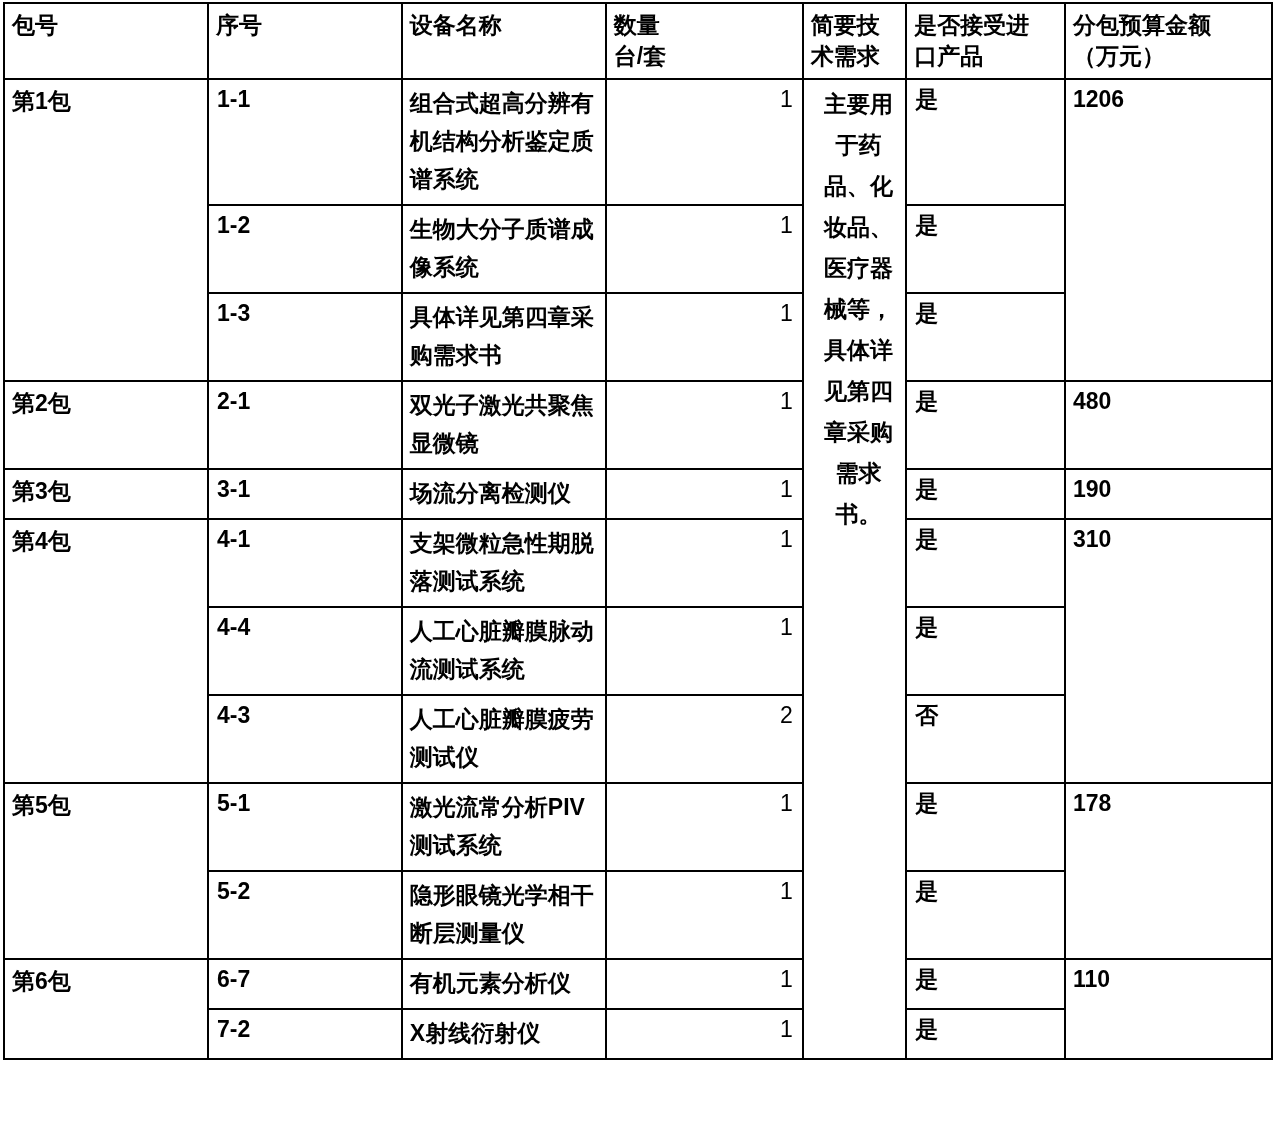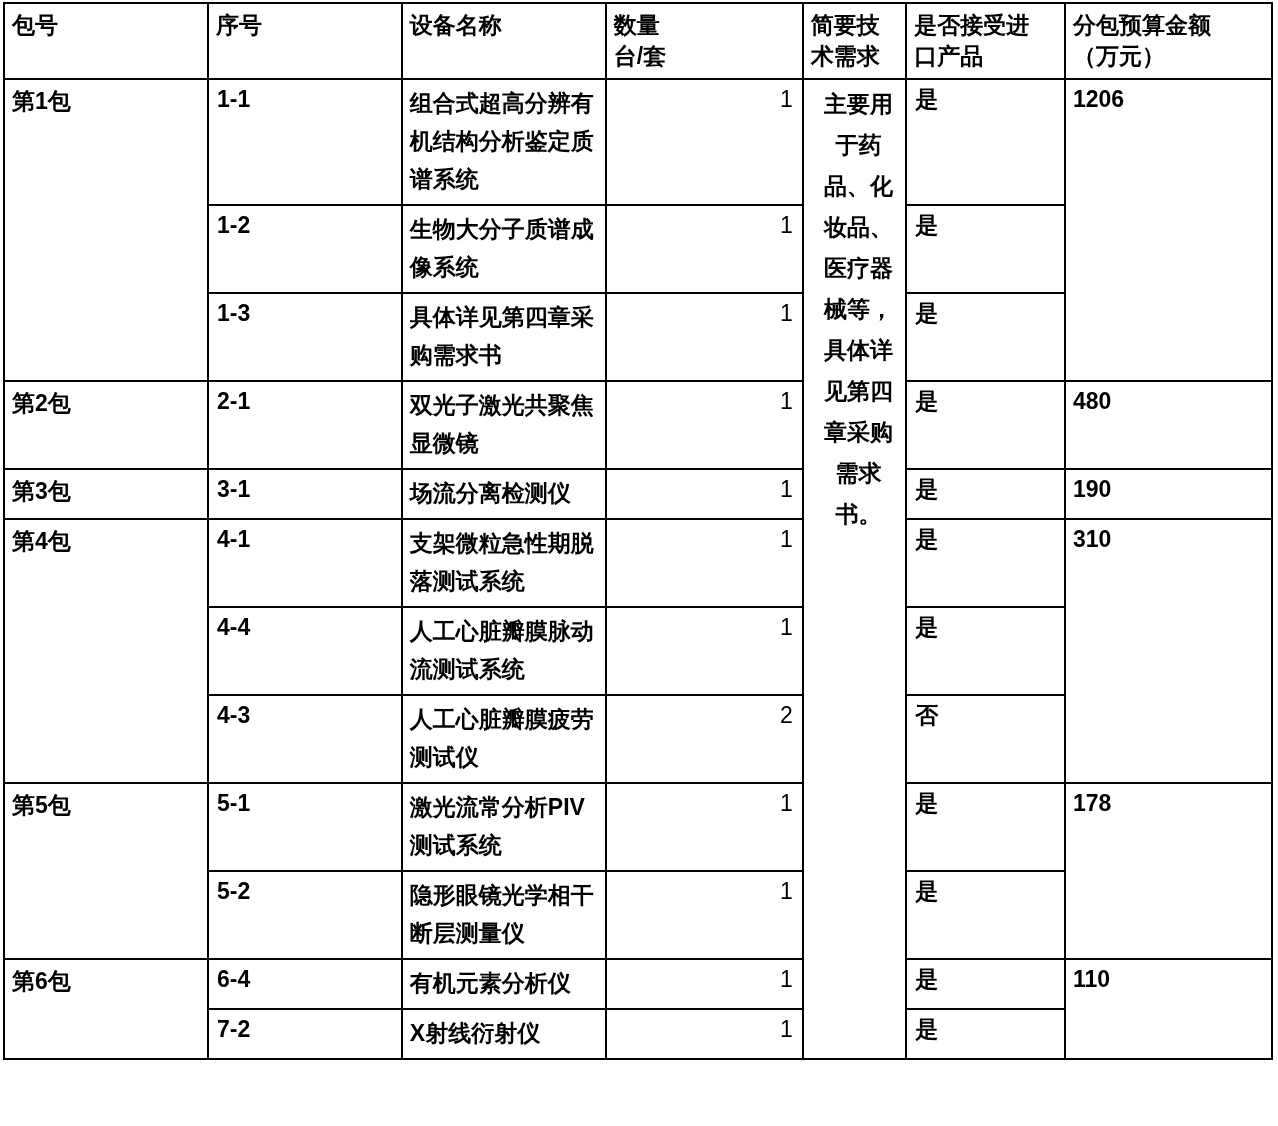--- a/index.html
+++ b/index.html
@@ -309,21 +309,21 @@
         <td class="imp-cell mid">
           <div class="cell">是</div>
         </td>
       </tr>
 
       <tr>
         <td class="pkg-cell bottom-align" rowspan="2">
           <div class="cell">第6包</div>
         </td>
         <td class="seq-cell mid">
-          <div class="cell">6-4</div>
+          <div class="cell">6-7</div>
         </td>
         <td class="name-cell">
           <div class="cell">有机元素分析仪</div>
         </td>
         <td class="qty-cell bottom-align qty-bottom">
           <div class="qty-inner">1</div>
         </td>
         <td class="imp-cell mid">
           <div class="cell">是</div>
         </td>

